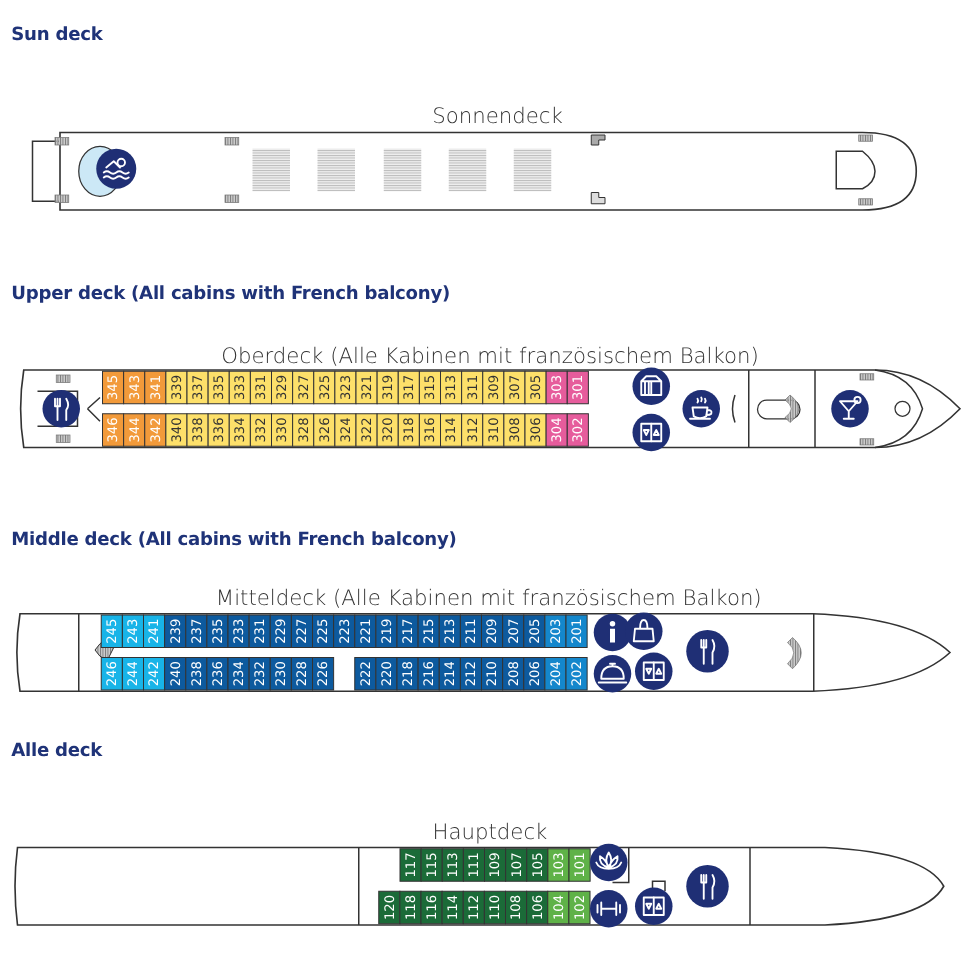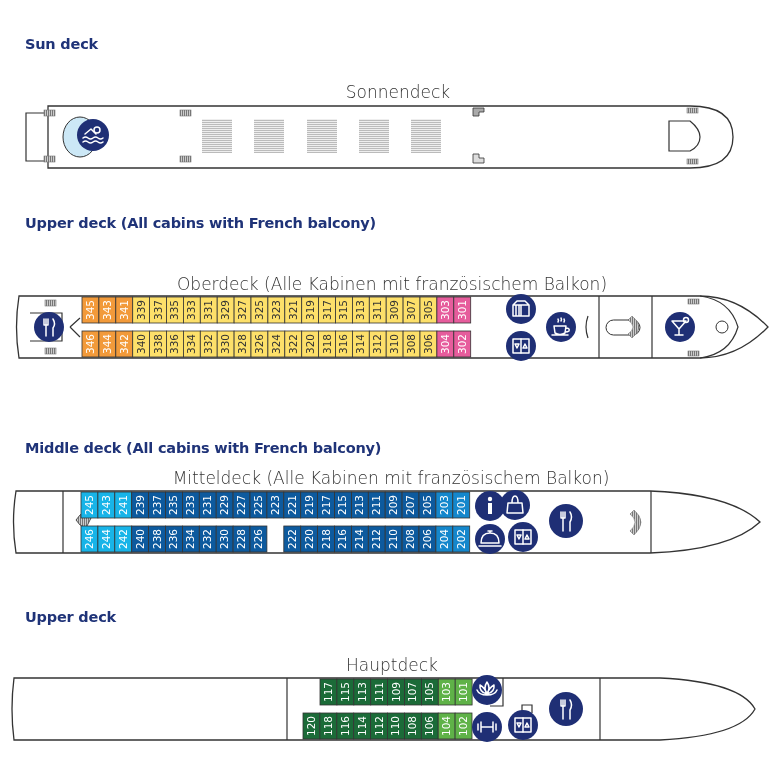--- a/index.html
+++ b/index.html
@@ -1,33 +1,33 @@
 <!DOCTYPE html>
 <html><head>
 <meta charset="utf-8">
 <style>
   html, body { margin:0; padding:0; background:#ffffff; }
   body { width:776px; height:772px; position:relative; overflow:hidden; font-family:"DejaVu Sans", sans-serif; }
-  .deck-heading { position:absolute; left:9px; margin:16px; font-family:"DejaVu Sans", sans-serif; font-weight:bold; font-size:14.5px; color:#1f3378; letter-spacing:-0.2px; }
+  .deck-heading { position:absolute; left:9px; margin:0; font-family:"DejaVu Sans", sans-serif; font-weight:bold; font-size:14.5px; color:#1f3378; letter-spacing:-0.2px; }
   svg#plan { position:absolute; left:0; top:0; }
   .deck-label { font-family:"DejaVu Sans", sans-serif; font-size:17px; fill:#333; font-weight:300; }
   .cabin-text { font-family:"DejaVu Sans", sans-serif; font-size:10.5px; }
   .hull { fill:#fff; stroke:#333; stroke-width:1.3; }
   .line { stroke:#333; stroke-width:1.2; fill:none; }
   .icon-circle { fill:#1f2f75; }
   .icon-stroke { stroke:#fff; stroke-width:1.5; fill:none; stroke-linecap:round; stroke-linejoin:round; }
   .icon-fill { fill:#fff; }
 </style>
 </head>
 <body>
 
 <h2 class="deck-heading" style="top:20px">Sun deck</h2>
-<h2 class="deck-heading" style="top:199px">Upper deck (All cabins with French balcony)</h2>
+<h2 class="deck-heading" style="top:227px">Upper deck (All cabins with French balcony)</h2>
 <h2 class="deck-heading" style="top:424px">Middle deck (All cabins with French balcony)</h2>
-<h2 class="deck-heading" style="top:593px">Upper deck</h2>
+<h2 class="deck-heading" style="top:593px">Alle deck</h2>
 
 <svg id="plan" width="776" height="772" viewBox="0 0 776 772">
   <defs>
     <pattern id="stripes" width="4" height="2" patternUnits="userSpaceOnUse">
       <rect width="4" height="1" fill="#bbb"></rect>
       <rect y="1" width="4" height="1" fill="#eee"></rect>
     </pattern>
     <pattern id="vstripes" width="2" height="4" patternUnits="userSpaceOnUse">
       <rect width="1" height="4" fill="#777"></rect>
       <rect x="1" width="1" height="4" fill="#ccc"></rect>

